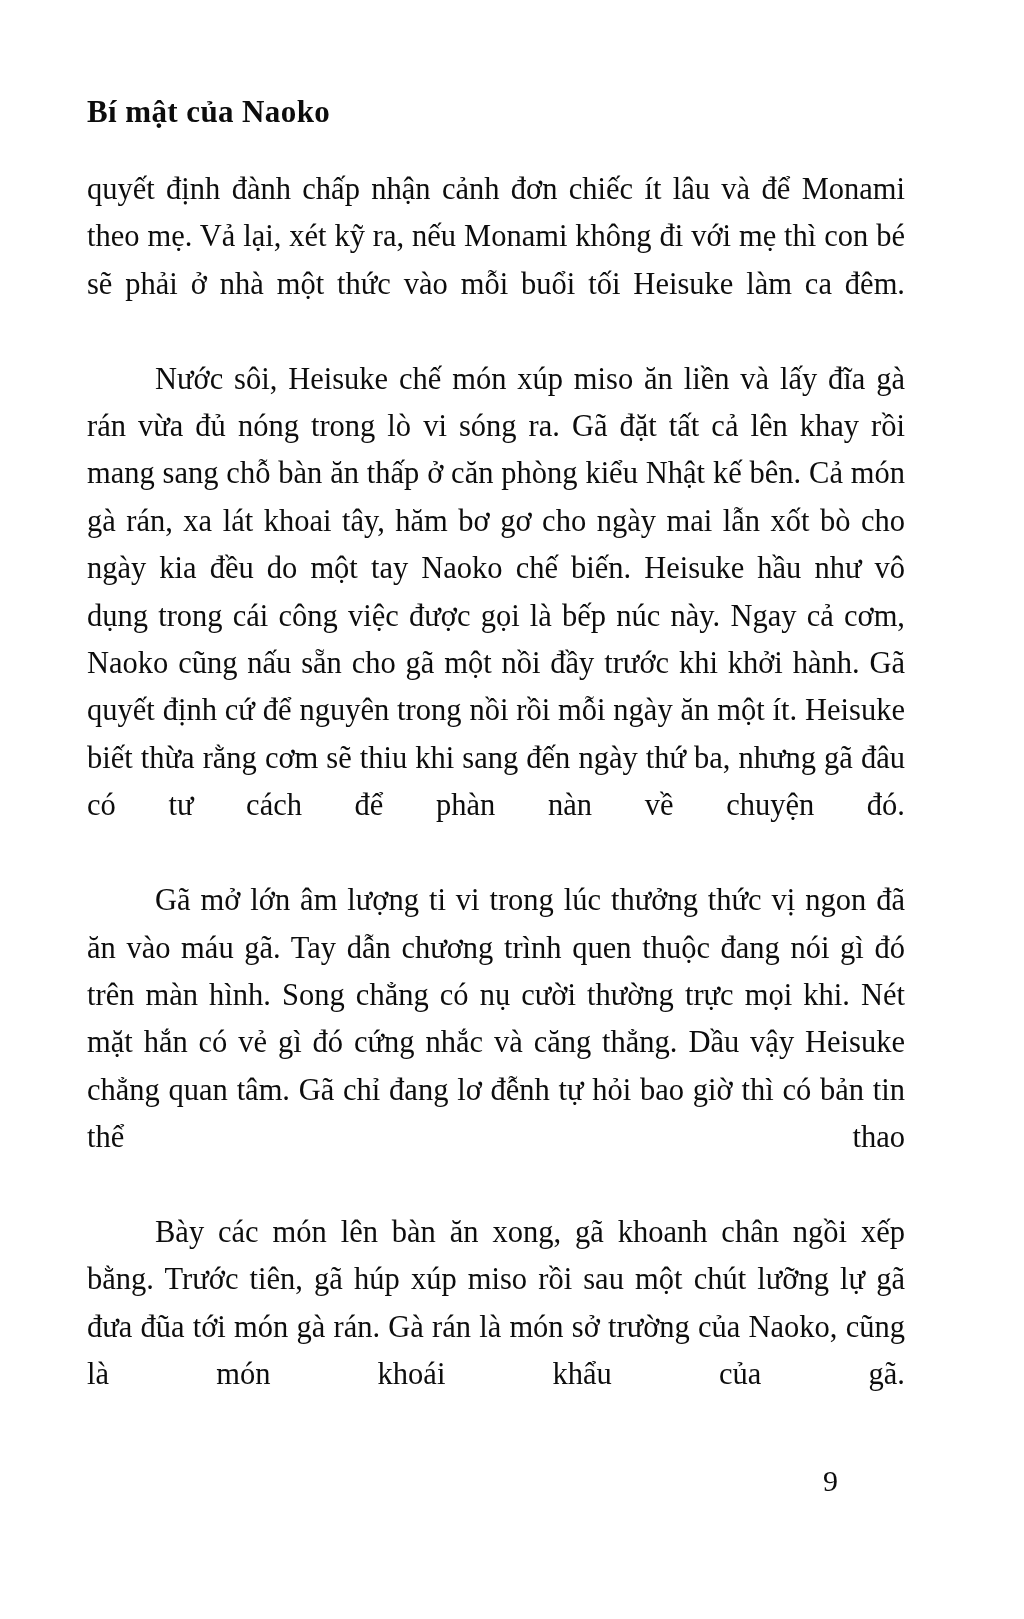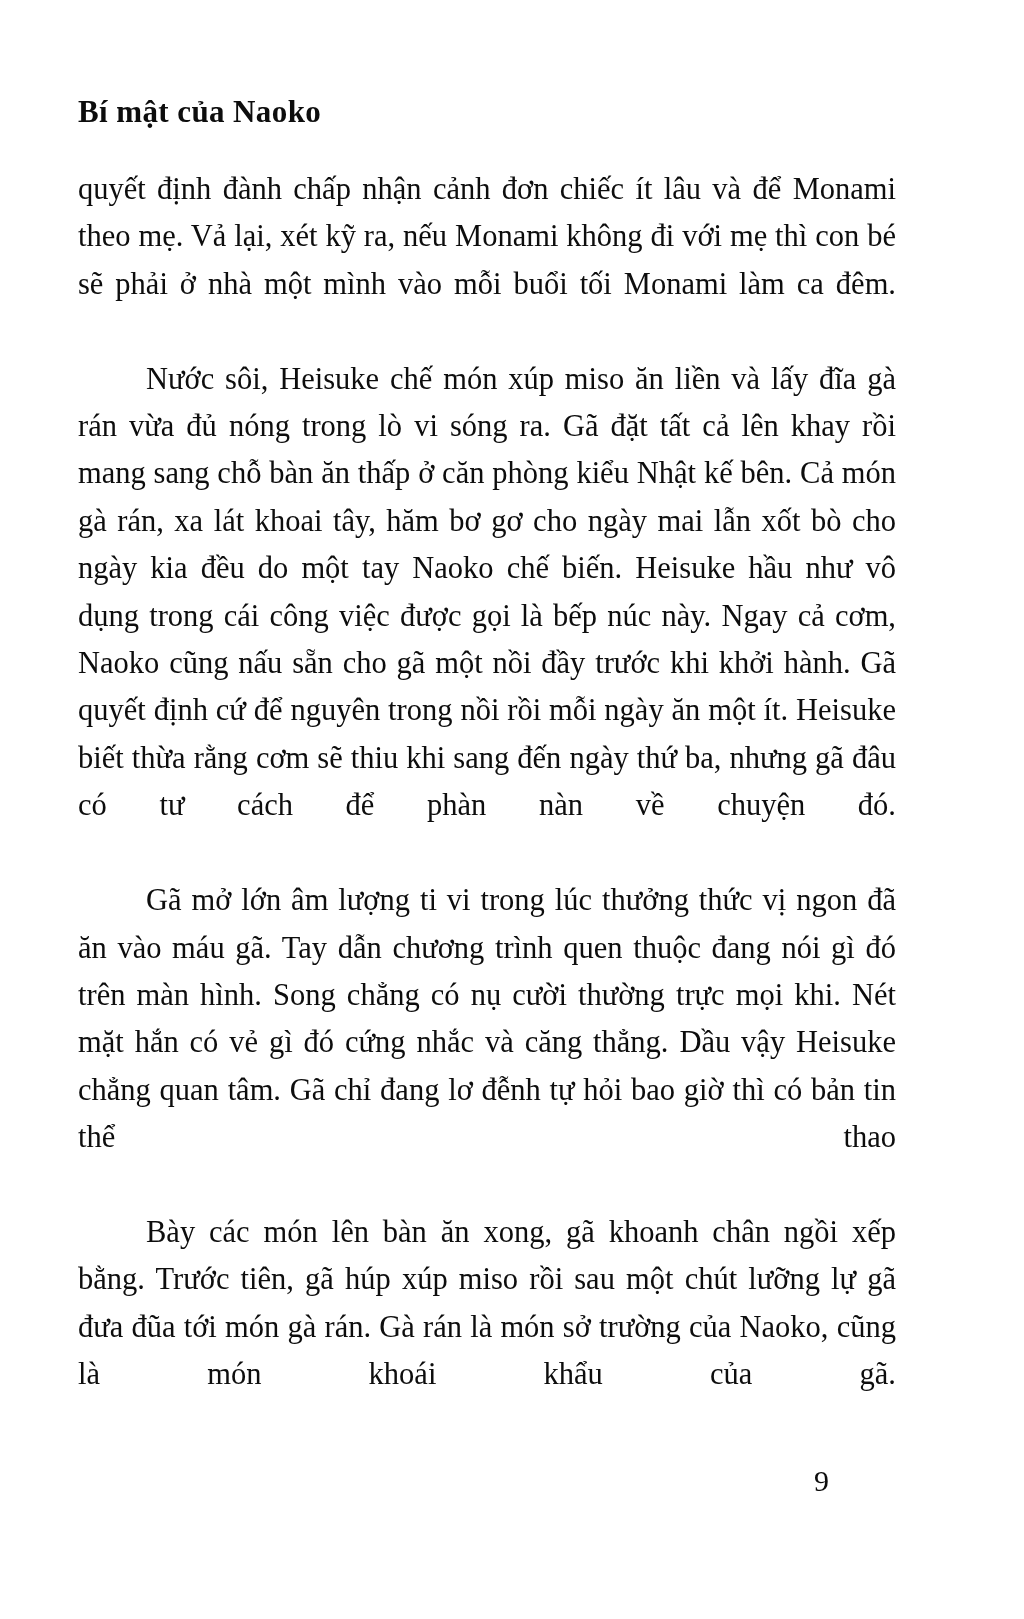--- a/index.html
+++ b/index.html
@@ -10,20 +10,21 @@
   }
 
   .page {
     position: relative;
     width: 957px;
     height: 1619px;
     background: #ffffff;
     overflow: hidden;
     font-family: "Liberation Serif", "DejaVu Serif", serif;
     color: #111111;
+    margin-left: 9px;
     -webkit-font-smoothing: antialiased;
   }
 
   
   .running-head {
     position: absolute;
     left: 78px;
     top: 92px;
     width: 820px;
     font-family: "Liberation Serif", "DejaVu Serif", serif;
@@ -78,21 +79,21 @@
   }
 </style>
 </head>
 <body>
 
 <div class="page">
 
   <div class="running-head">Bí mật của Naoko</div>
 
   <div class="textblock">
-    <p>quyết định đành chấp nhận cảnh đơn chiếc ít lâu và để Monami theo mẹ. Vả lại, xét kỹ ra, nếu Monami không đi với mẹ thì con bé sẽ phải ở nhà một mình vào mỗi buổi tối Monami làm ca đêm.</p>
+    <p>quyết định đành chấp nhận cảnh đơn chiếc ít lâu và để Monami theo mẹ. Vả lại, xét kỹ ra, nếu Monami không đi với mẹ thì con bé sẽ phải ở nhà một thức vào mỗi buổi tối Heisuke làm ca đêm.</p>
     <p class="indent">Nước sôi, Heisuke chế món xúp miso ăn liền và lấy đĩa gà rán vừa đủ nóng trong lò vi sóng ra. Gã đặt tất cả lên khay rồi mang sang chỗ bàn ăn thấp ở căn phòng kiểu Nhật kế bên. Cả món gà rán, xa lát khoai tây, hăm bơ gơ cho ngày mai lẫn xốt bò cho ngày kia đều do một tay Naoko chế biến. Heisuke hầu như vô dụng trong cái công việc được gọi là bếp núc này. Ngay cả cơm, Naoko cũng nấu sẵn cho gã một nồi đầy trước khi khởi hành. Gã quyết định cứ để nguyên trong nồi rồi mỗi ngày ăn một ít. Heisuke biết thừa rằng cơm sẽ thiu khi sang đến ngày thứ ba, nhưng gã đâu có tư cách để phàn nàn về chuyện đó.</p>
     <p class="indent">Gã mở lớn âm lượng ti vi trong lúc thưởng thức vị ngon đã ăn vào máu gã. Tay dẫn chương trình quen thuộc đang nói gì đó trên màn hình. Song chẳng có nụ cười thường trực mọi khi. Nét mặt hắn có vẻ gì đó cứng nhắc và căng thẳng. Dầu vậy Heisuke chẳng quan tâm. Gã chỉ đang lơ đễnh tự hỏi bao giờ thì có bản tin thể thao</p>
     <p class="indent">Bày các món lên bàn ăn xong, gã khoanh chân ngồi xếp bằng. Trước tiên, gã húp xúp miso rồi sau một chút lưỡng lự gã đưa đũa tới món gà rán. Gà rán là món sở trường của Naoko, cũng là món khoái khẩu của gã.</p>
   </div>
 
   <div class="folio">9</div>
 
 </div>
 
 </body></html>

